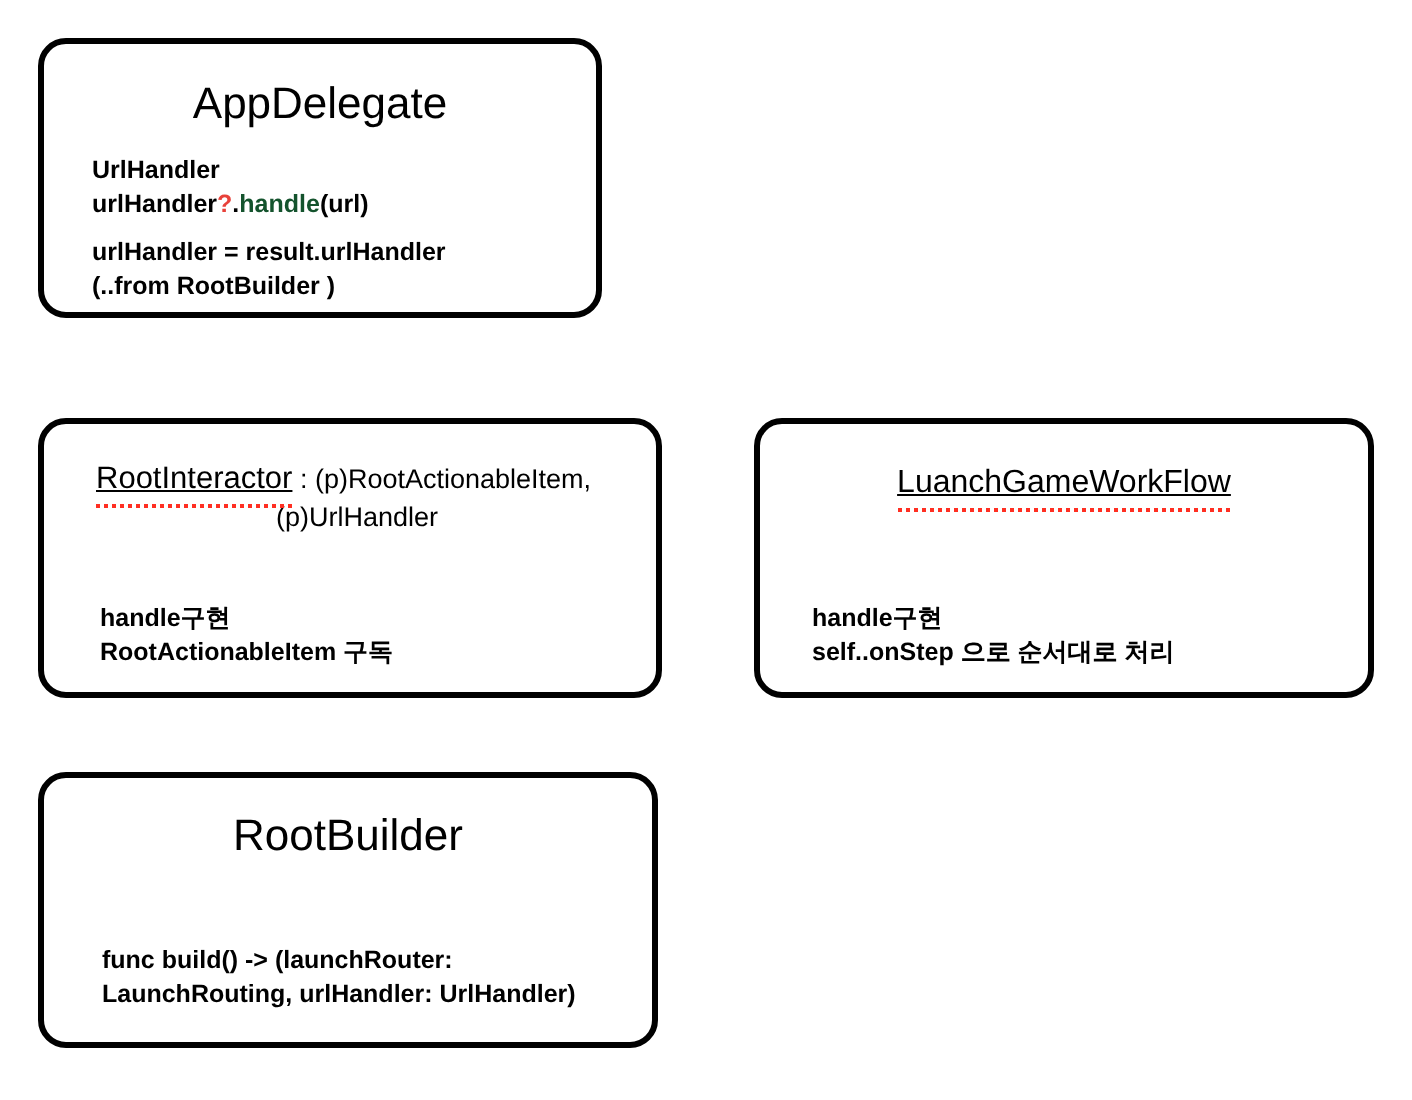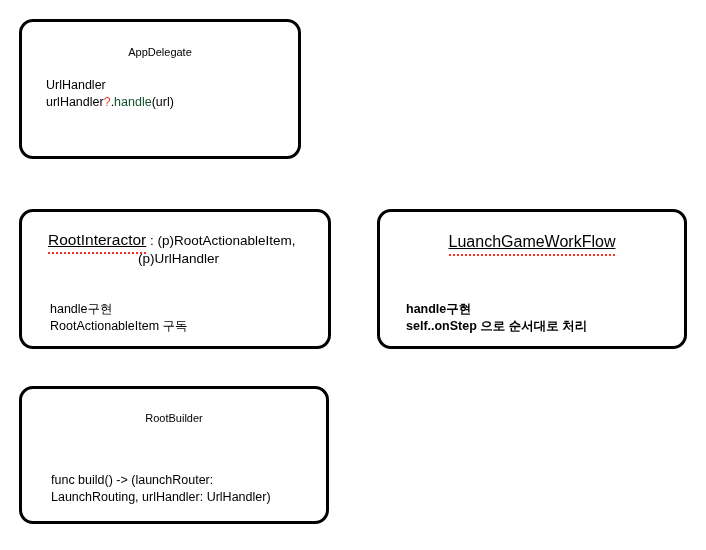--- a/index.html
+++ b/index.html
@@ -29,31 +29,31 @@
   .node {
     position: absolute;
     box-sizing: border-box;
     background: #ffffff;
     border: 3px solid #000000;
     border-radius: 14px;
   }
 
   .node-title {
     text-align: center;
-    font-size: 11px;
+    font-size: 22px;
     line-height: 20px;
     font-weight: 400;
     color: #000000;
     white-space: nowrap;
   }
 
   .node-body {
     font-size: 12.5px;
     line-height: 17px;
-    font-weight: 400;
+    font-weight: 700;
     color: #000000;
   }
 
   
   #node-appdelegate {
     left: 19px;
     top: 19px;
     width: 282px;
     height: 140px;
   }
@@ -187,20 +187,24 @@
 <div class="canvas">
 
   <div class="node" id="node-appdelegate">
     <div class="node-title">AppDelegate</div>
 
     <div class="node-body block-a">
       <span class="ln">UrlHandler</span>
       <span class="ln"><span>urlHandler</span><span class="kw-optional">?</span><span>.</span><span class="kw-method">handle</span><span>(url)</span></span>
     </div>
 
+    <div class="node-body block-b">
+      <span class="ln"> urlHandler = result.urlHandler</span>
+      <span class="ln">(..from RootBuilder )</span>
+    </div>
   </div>
 
   <div class="node" id="node-rootinteractor">
     <div class="header-row">
       <div class="header-line1"><span class="spell-error node-title" style="font-size:15.5px;display:inline-block;">RootInteractor</span><span> : (p)RootActionableItem,</span></div>
       <div class="header-line2">(p)UrlHandler</div>
     </div>
 
     <div class="node-body">
       <span class="ln">handle구현</span>

